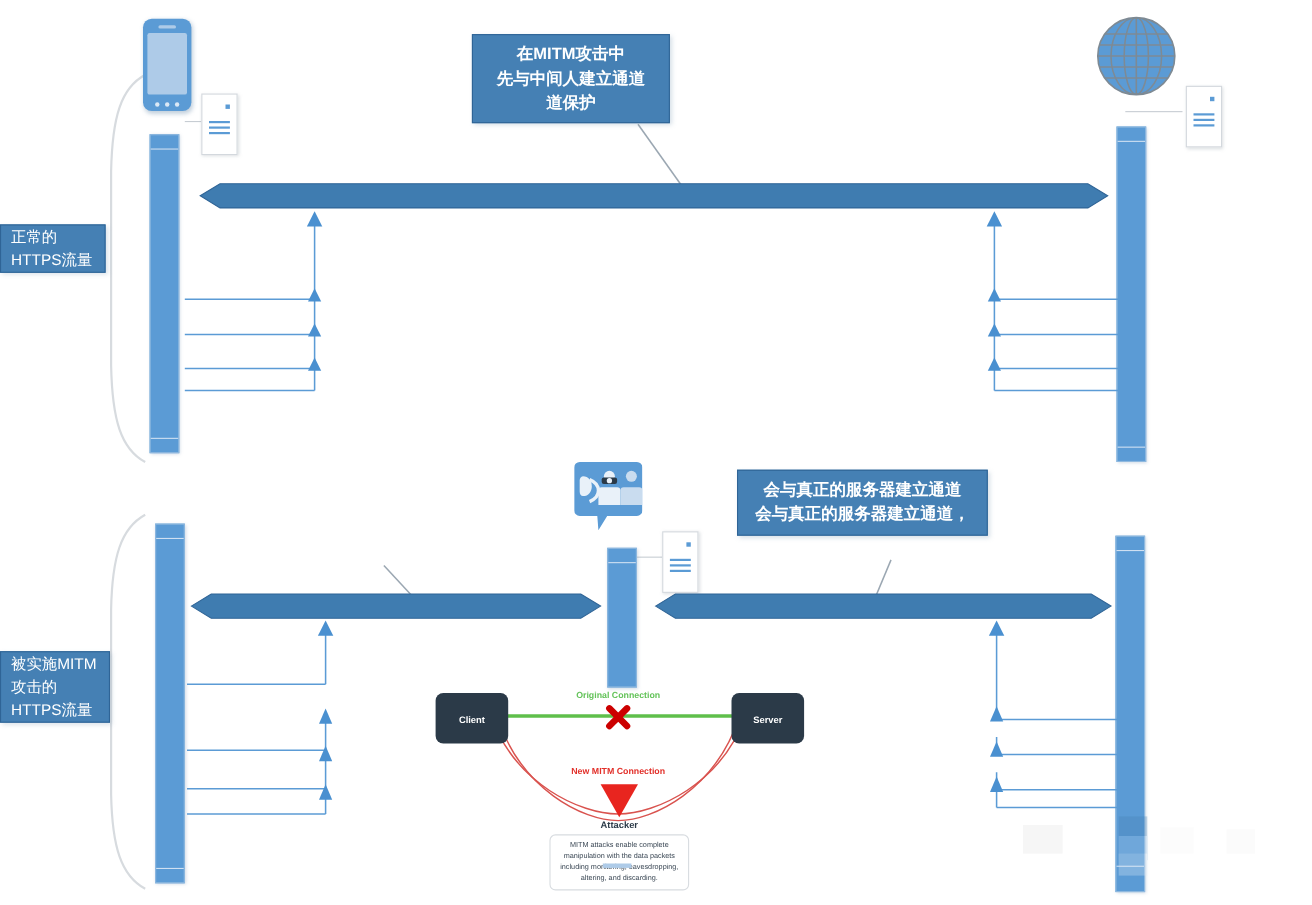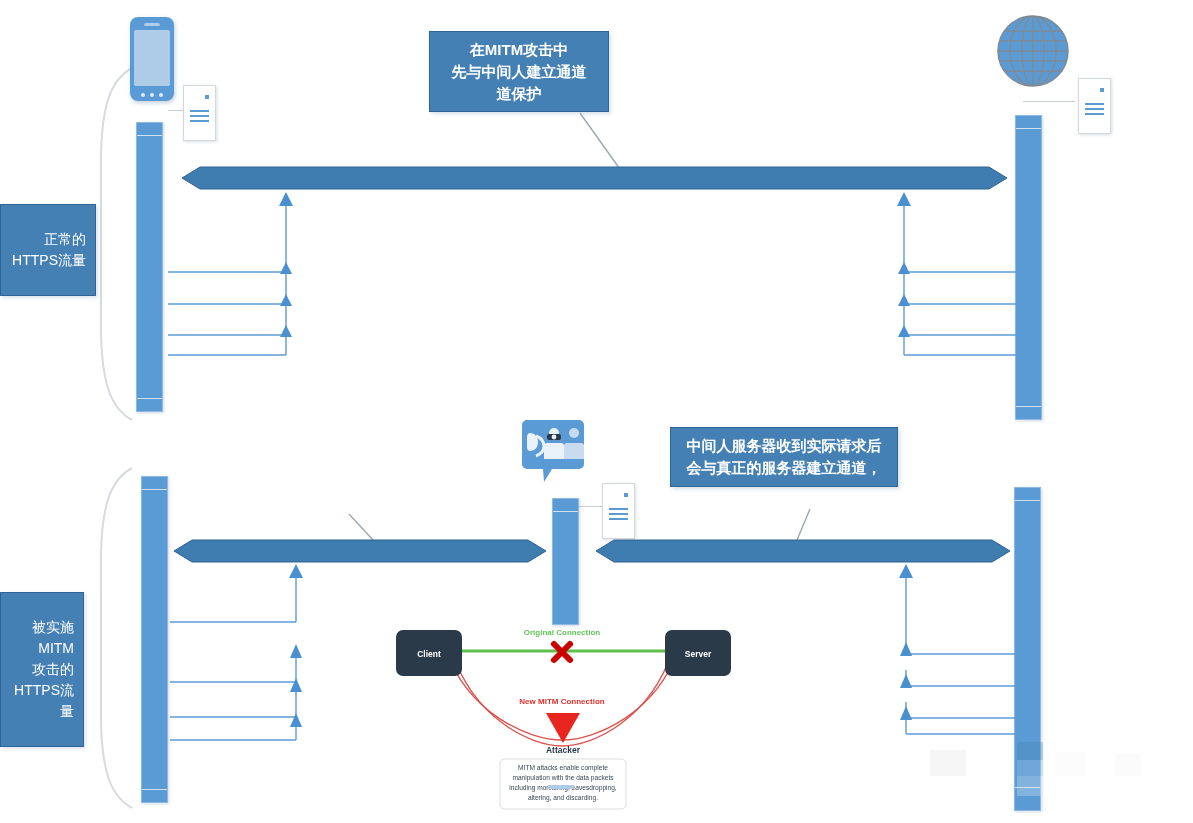--- a/index.html
+++ b/index.html
@@ -27,22 +27,22 @@
   .callout{
     position:absolute;background:#4580B4;border:1px solid #2F6496;
     color:#ffffff;text-align:center;
     font-size:15px;line-height:1.45;
     padding:7px 10px;box-sizing:border-box;
     box-shadow:2px 2px 4px rgba(140,165,190,.35);
     font-weight:700;
   }
   .label-left{
     position:absolute;background:#4580B4;border:1px solid #2F6496;
-    color:#ffffff;text-align:right;
-    font-size:14px;line-height:1.5;padding:24px 9px;box-sizing:border-box;
+    color:#ffffff;
+    font-size:14px;line-height:1.5;padding:0 9px;box-sizing:border-box;
     box-shadow:2px 2px 4px rgba(140,165,190,.3);
   }
 
   
   .leader{position:absolute;}
   .leader svg{display:block;overflow:visible;}
 
   
   .msggrp{position:absolute;}
   .msggrp svg{display:block;overflow:visible;}
@@ -201,21 +201,21 @@
       </g>
     </svg>
   </div>
 
   <div class="brace abs" style="left:96px;top:466px;width:40px;height:344px;">
     <svg width="40" height="344" viewBox="0 0 40 344">
       <path d="M36 2 C14 14, 6 40, 5 88 L5 256 C6 304, 14 330, 36 342" fill="none" stroke="#D7DBDF" stroke-width="2"></path>
     </svg>
   </div>
 
-  <div class="label-left" style="left:0px;top:592px;width:84px;">
+  <div class="label-left" style="left:0px;top:592px;width:100px;">
     <div>被实施MITM</div>
     <div>攻击的</div>
     <div>HTTPS流量</div>
   </div>
 
   <div class="mitmicon" style="left:522px;top:420px;">
     <svg width="62" height="72" viewBox="0 0 62 72">
       <path d="M5 0 H57 A5 5 0 0 1 62 5 V44 A5 5 0 0 1 57 49 H30 L22 62 L21 49 H5 A5 5 0 0 1 0 44 V5 A5 5 0 0 1 5 0 Z" fill="#5B9BD5"></path>
 
       <path d="M8 13 c5 0 8 4 8 9 0 5 -3 9 -8 9 -2 0 -3 -2 -3 -4 l0 -10 c0 -2 1 -4 3 -4 Z" fill="#E9F1F9"></path>
@@ -250,21 +250,21 @@
     <span class="seg" style="bottom:22px;"></span>
   </div>
 
   <div class="leader" style="left:348px;top:513px;width:42px;height:42px;">
     <svg width="42" height="42" viewBox="0 0 42 42">
       <line x1="1" y1="1" x2="37" y2="40" stroke="#9BA7B2" stroke-width="1.4"></line>
     </svg>
   </div>
 
   <div class="callout" style="left:670px;top:427px;width:228px;">
-    <div>中间人服务器收到实际请求后</div>
+    <div>会与真正的服务器建立通道</div>
     <div>会与真正的服务器建立通道，</div>
   </div>
   <div class="leader" style="left:790px;top:508px;width:32px;height:46px;">
     <svg width="32" height="46" viewBox="0 0 32 46">
       <line x1="20" y1="1" x2="2" y2="44" stroke="#9BA7B2" stroke-width="1.4"></line>
     </svg>
   </div>
 
   <div class="chan" style="left:174px;top:538px;width:372px;height:26px;">
     <svg width="372" height="26" viewBox="0 0 372 26">

